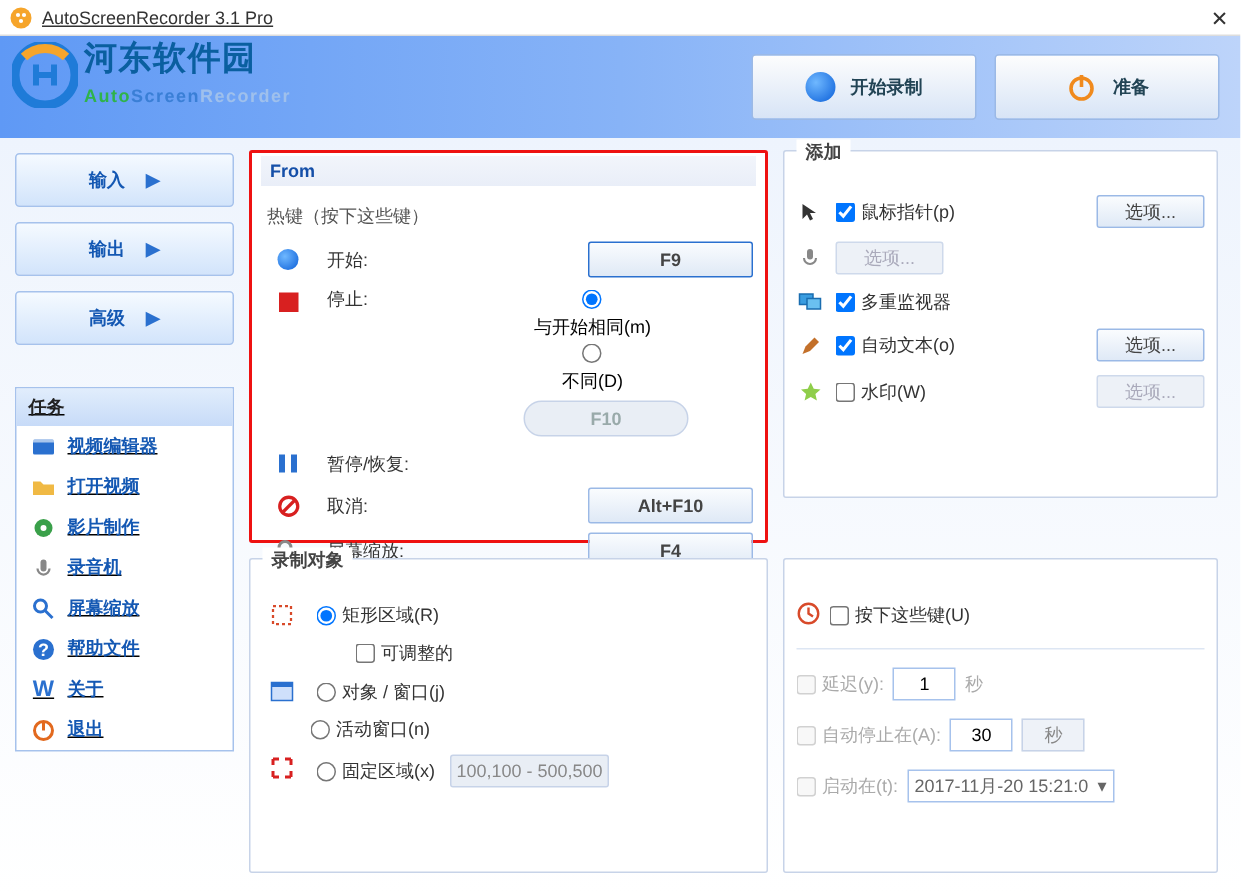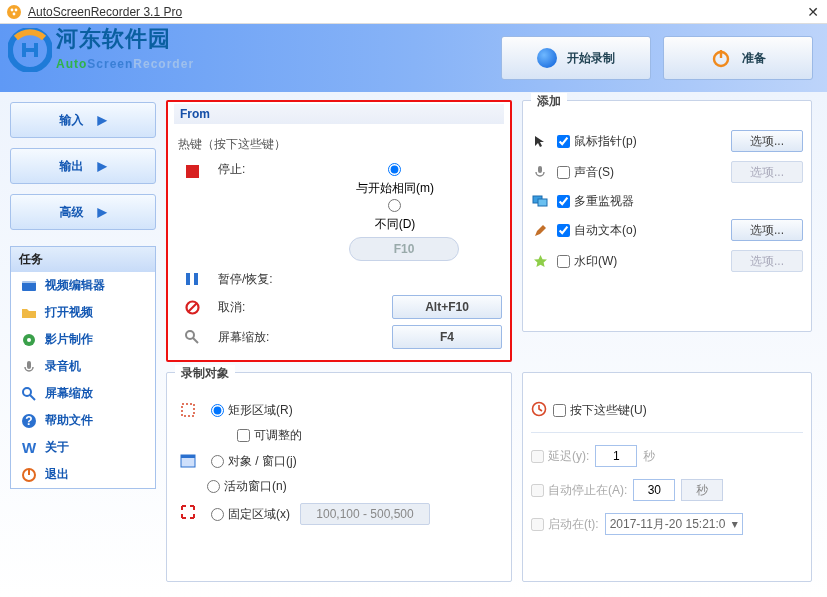--- a/index.html
+++ b/index.html
@@ -18,21 +18,21 @@
 .wm-text .faded { color: #9fc0ec; }
 .spacer { flex: 1; }
 .big-btn { width: 150px; height: 44px; margin-left: 12px; background: linear-gradient(#fdfdfd,#d7e4f6); border: 1px solid #9bb9e6; border-radius: 3px; display: flex; align-items: center; justify-content: center; gap: 10px; font-size: 15px; font-weight: bold; color: #245; cursor: pointer; }
 .big-btn .circ { width: 20px; height: 20px; border-radius: 50%; }
 .pow { width: 22px; height: 22px; }
 
 .body { display: flex; height: 505px; background: linear-gradient(#eef4fd,#fff); }
 .left { width: 160px; display: flex; flex-direction: column; padding: 10px 4px 10px 10px; }
 .nav-btn { height: 36px; margin-bottom: 10px; background: linear-gradient(#f5faff,#d2e4fb); border: 1px solid #a6c2ec; border-radius: 3px; display: flex; align-items: center; justify-content: center; gap: 14px; font-size: 14px; font-weight: bold; color: #1458b3; cursor: pointer; }
 .nav-btn .chev { color: #2a70cf; font-weight: bold; }
-.tasks { margin-top: 6px; border: 1px solid #a6c2ec; background: #fff; }
+.tasks { margin-top: 18px; border: 1px solid #a6c2ec; background: #fff; text-decoration: underline; }
 .tasks-h { background: linear-gradient(#e1edfc,#c7dbf8); padding: 4px 8px; font-size: 12px; font-weight: bold; color: #222; }
 .task-item { display: flex; align-items: center; gap: 8px; padding: 5px 10px; font-size: 13px; font-weight: bold; color: #1458b3; cursor: pointer; }
 .task-item .ti { width: 16px; height: 16px; display: inline-flex; align-items: center; justify-content: center; }
 
 .main { flex: 1; padding: 8px 12px 0 6px; overflow: hidden; }
 .row { display: flex; gap: 10px; }
 .col1 { width: 346px; }
 .col2 { width: 290px; }
 .grp { border: 1px solid #c7d3e8; border-radius: 2px; background: #fff; margin-bottom: 10px; padding: 6px 8px 10px 8px; position: relative; }
 .grp.red { border: 2px solid #e11; }
@@ -62,21 +62,21 @@
 .timer-row label { color: #aaa; display: flex; align-items: center; gap: 4px; }
 .timer-row label.on { color: #333; }
 .timer-row .num { width: 42px; height: 22px; border: 1px solid #a6c2ec; text-align: center; background: #fff; }
 .timer-row .sel { width: 42px; height: 22px; border: 1px solid #c7d3e8; background: #eef2f8; text-align: center; line-height: 20px; color: #888; }
 .date-sel { width: 138px; height: 22px; border: 1px solid #a6c2ec; display: inline-flex; align-items: center; padding: 0 4px; background: #fff; color: #666; font-size: 11px; }
 .date-sel .dd { margin-left: auto; }
 
 .rec-row { display: flex; margin: 8px 0; gap: 10px; }
 .rec-row .ico { width: 18px; height: 18px; display: inline-flex; align-items: center; justify-content: center; margin-left: 4px; margin-right: 4px; }
 .rec-row label { display: flex; align-items: center; gap: 4px; color: #333; }
-.coord-btn { width: 130px; height: 22px; background: #e9eef5; border: 1px solid #c7d3e8; border-radius: 2px; color: #888; font-size: 12px; }
+.coord-btn { width: 106px; height: 22px; background: #e9eef5; border: 1px solid #c7d3e8; border-radius: 2px; color: #888; font-size: 12px; }
 
 .chk { width: 13px; height: 13px; }
 .rad { width: 13px; height: 13px; }
 </style>
 </head>
 <body>
 
 <div class="titlebar">
   <svg class="icon" viewBox="0 0 16 16">
       <circle cx="8" cy="8" r="7" fill="#f6a52b"></circle>
@@ -207,20 +207,29 @@
 
   <div class="main">
     <div class="row">
 
       <div class="col1">
         <div class="grp red" style="height:262px;">
           <div class="grp-h">From</div>
           <div class="inner">
             <div class="subh">热键（按下这些键）</div>
 
+            <div class="hk-row">
+              <span class="ico">
+                  <span style="width:14px;height:14px;border-radius:50%;background:radial-gradient(circle at 35% 35%,#6fb8ff,#0a5ed8);display:inline-block;"></span>
+                </span>
+              <span class="lbl">开始:</span>
+              <div class="rest">
+                  <div class="hk-btn highlight">F9</div>
+                </div>
+            </div>
 
             <div class="hk-row" style="align-items:flex-start;">
               <span class="ico">
                   <span style="width:13px;height:13px;background:#d82020;display:inline-block;"></span>
                 </span>
               <span class="lbl">停止:</span>
               <div class="rest">
                 <div class="radio-row">
                     <input type="radio" class="rad" checked="" style="">
                     <span>与开始相同(m)</span>
@@ -342,24 +351,20 @@
                 </label>
               <button class="opt-btn">选项...</button>
             </div>
             <div class="add-row">
               <span class="ico">
                   <svg width="14" height="14">
                     <rect x="5" y="1" width="4" height="7" rx="2" fill="#888"></rect>
                     <path d="M3 7a4 4 0 0 0 8 0" fill="none" stroke="#888" stroke-width="1.4"></path>
                   </svg>
                 </span>
-              <label>
-                  <input type="checkbox" class="chk" style="">
-                  <span>声音(S)</span>
-                </label>
               <button class="opt-btn dis">选项...</button>
             </div>
             <div class="add-row">
               <span class="ico">
                   <svg width="16" height="16">
                     <rect x="1" y="3" width="9" height="7" fill="#3a9de0" stroke="#1a6db0"></rect>
                     <rect x="6" y="6" width="9" height="7" fill="#6ac0f0" stroke="#1a6db0"></rect>
                   </svg>
                 </span>
               <label>

